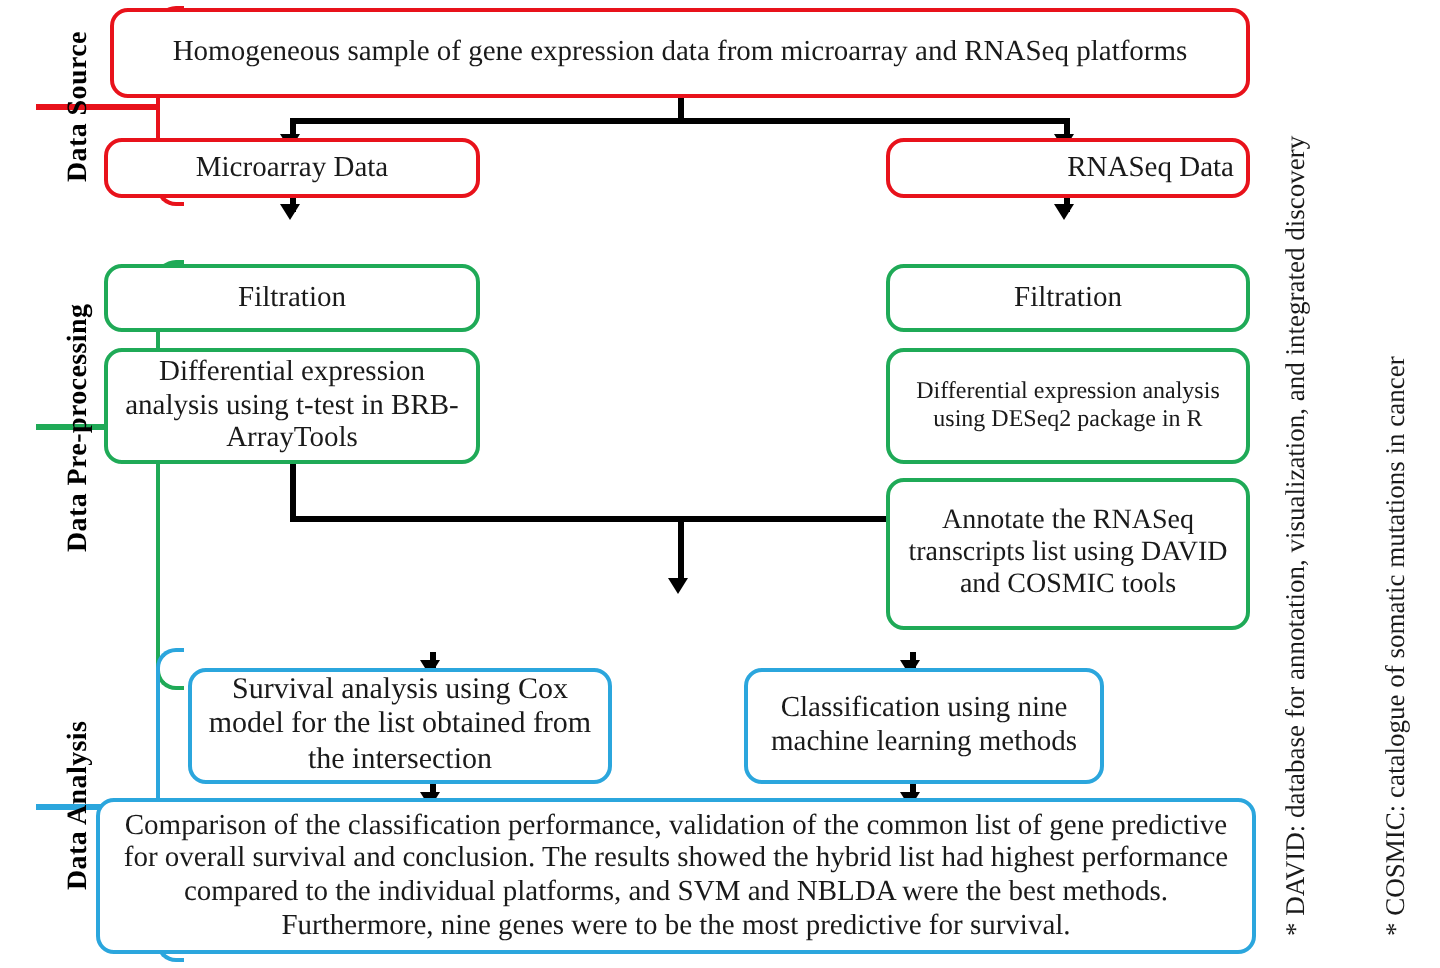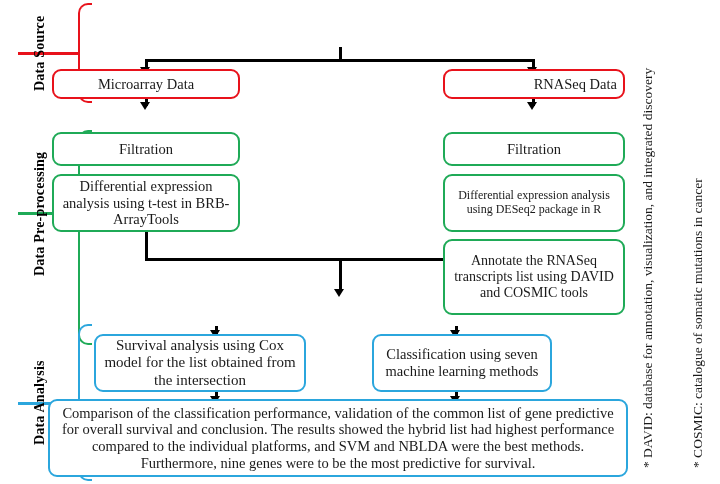--- a/index.html
+++ b/index.html
@@ -152,20 +152,23 @@
 
   <div class="line vline" style="left:455px; top:326px; height:8px;"></div>
   <div class="arrow" style="left:450px; top:330px;"></div>
 
   <div class="line vline" style="left:215px; top:392px; height:8px;"></div>
   <div class="arrow" style="left:210px; top:396px;"></div>
 
   <div class="line vline" style="left:455px; top:392px; height:8px;"></div>
   <div class="arrow" style="left:450px; top:396px;"></div>
 
+  <div class="node red" style="left:55px; top:4px; width:570px; height:45px; font-size:14.5px;">
+    <span>Homogeneous sample of gene expression data from microarray and RNASeq platforms</span>
+  </div>
 
   <div class="node red" style="left:52px; top:69px; width:188px; height:30px; font-size:14.5px;">
     <span>Microarray Data</span>
   </div>
 
   <div class="node red" style="left:443px; top:69px; width:182px; height:30px; font-size:14.5px;text-align:right;">
     <span>RNASeq Data</span>
   </div>
 
   <div class="node green" style="left:52px; top:108px; width:188px; height:34px; font-size:14.5px;">
@@ -187,21 +190,21 @@
   <div class="node green" style="left:443px; top:215px; width:182px; height:76px; font-size:14px;">
     <span>Annotate the RNASeq transcripts list using DAVID and COSMIC tools</span>
   </div>
 
 
   <div class="node blue" style="left:94px; top:334px; width:212px; height:58px; font-size:15px;">
     <span>Survival analysis using Cox model for the list obtained from the intersection</span>
   </div>
 
   <div class="node blue" style="left:372px; top:334px; width:180px; height:58px; font-size:14.5px;">
-    <span>Classification using seven machine learning methods</span>
+    <span>Classification using nine machine learning methods</span>
   </div>
 
   <div class="node blue" style="left:48px; top:399px; width:580px; height:78px; font-size:14.5px;">
     <span>Comparison of the classification performance, validation of the common list of gene predictive for overall survival and conclusion. The results showed the hybrid list had highest performance compared to the individual platforms, and SVM and NBLDA were the best methods. Furthermore, nine genes were to be the most predictive for survival.</span>
   </div>
 
   <div class="footnote" style="left:640px; top:28px; width:36px; height:440px; font-size:13.5px;">* DAVID: database for annotation, visualization, and integrated discovery</div>
 
   <div class="footnote" style="left:690px; top:28px; width:20px; height:440px; font-size:13.5px;">* COSMIC: catalogue of somatic mutations in cancer</div>
 

